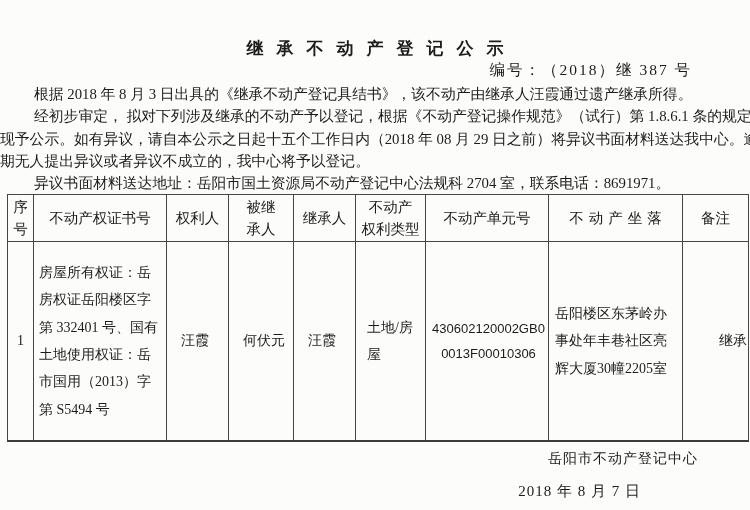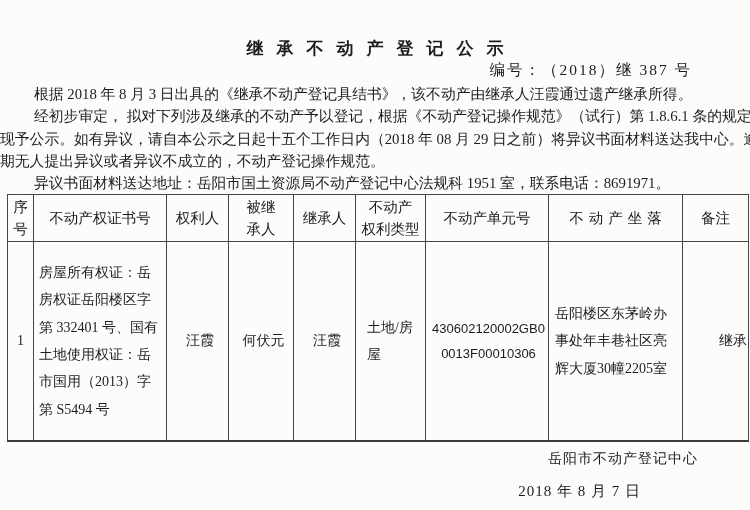--- a/index.html
+++ b/index.html
@@ -83,21 +83,21 @@
     letter-spacing: 5px;
     text-indent: 5px;
   }
   .doc-table tbody td {
     height: 196px;
     vertical-align: middle;
     line-height: 1.95;
   }
   td.c-seq    { text-align: center; }
   td.c-cert   { text-align: left; padding: 0 5px; }
-  td.c-name   { text-align: center; padding-left: 6px; }
+  td.c-name   { text-align: left; padding-left: 14px; }
   td.c-type   { text-align: left; padding: 0 11px; }
   td.c-unit   {
     text-align: center;
     padding: 0 3px 0 6px;
     font-size: 13px;
     font-family: "Liberation Sans", "DejaVu Sans", sans-serif;
     word-break: break-all;
     line-height: 2.3;
   }
   td.c-loc    { text-align: left; padding: 0 6px; line-height: 2.0; }
@@ -125,22 +125,22 @@
 <div class="page">
 
   <h1 class="doc-title">继承不动产登记公示</h1>
 
   <div class="doc-number">编号：（2018）继 387 号</div>
 
   <div class="notice">
     <p class="indent">根据 2018 年 8 月 3 日出具的《继承不动产登记具结书》，该不动产由继承人汪霞通过遗产继承所得。</p>
     <p class="indent">经初步审定， 拟对下列涉及继承的不动产予以登记，根据《不动产登记操作规范》（试行）第 1.8.6.1 条的规定，</p>
     <p>现予公示。如有异议，请自本公示之日起十五个工作日内（2018 年 08 月 29 日之前）将异议书面材料送达我中心。逾</p>
-    <p>期无人提出异议或者异议不成立的，不动产登记操作规范。</p>
-    <p class="indent">异议书面材料送达地址：岳阳市国土资源局不动产登记中心法规科 1951 室，联系电话：8691971。</p>
+    <p>期无人提出异议或者异议不成立的，我中心将予以登记。</p>
+    <p class="indent">异议书面材料送达地址：岳阳市国土资源局不动产登记中心法规科 2704 室，联系电话：8691971。</p>
   </div>
 
   <table class="doc-table">
     <colgroup>
       <col style="width:26px">
       <col style="width:133px">
       <col style="width:62px">
       <col style="width:65px">
       <col style="width:62px">
       <col style="width:70px">

